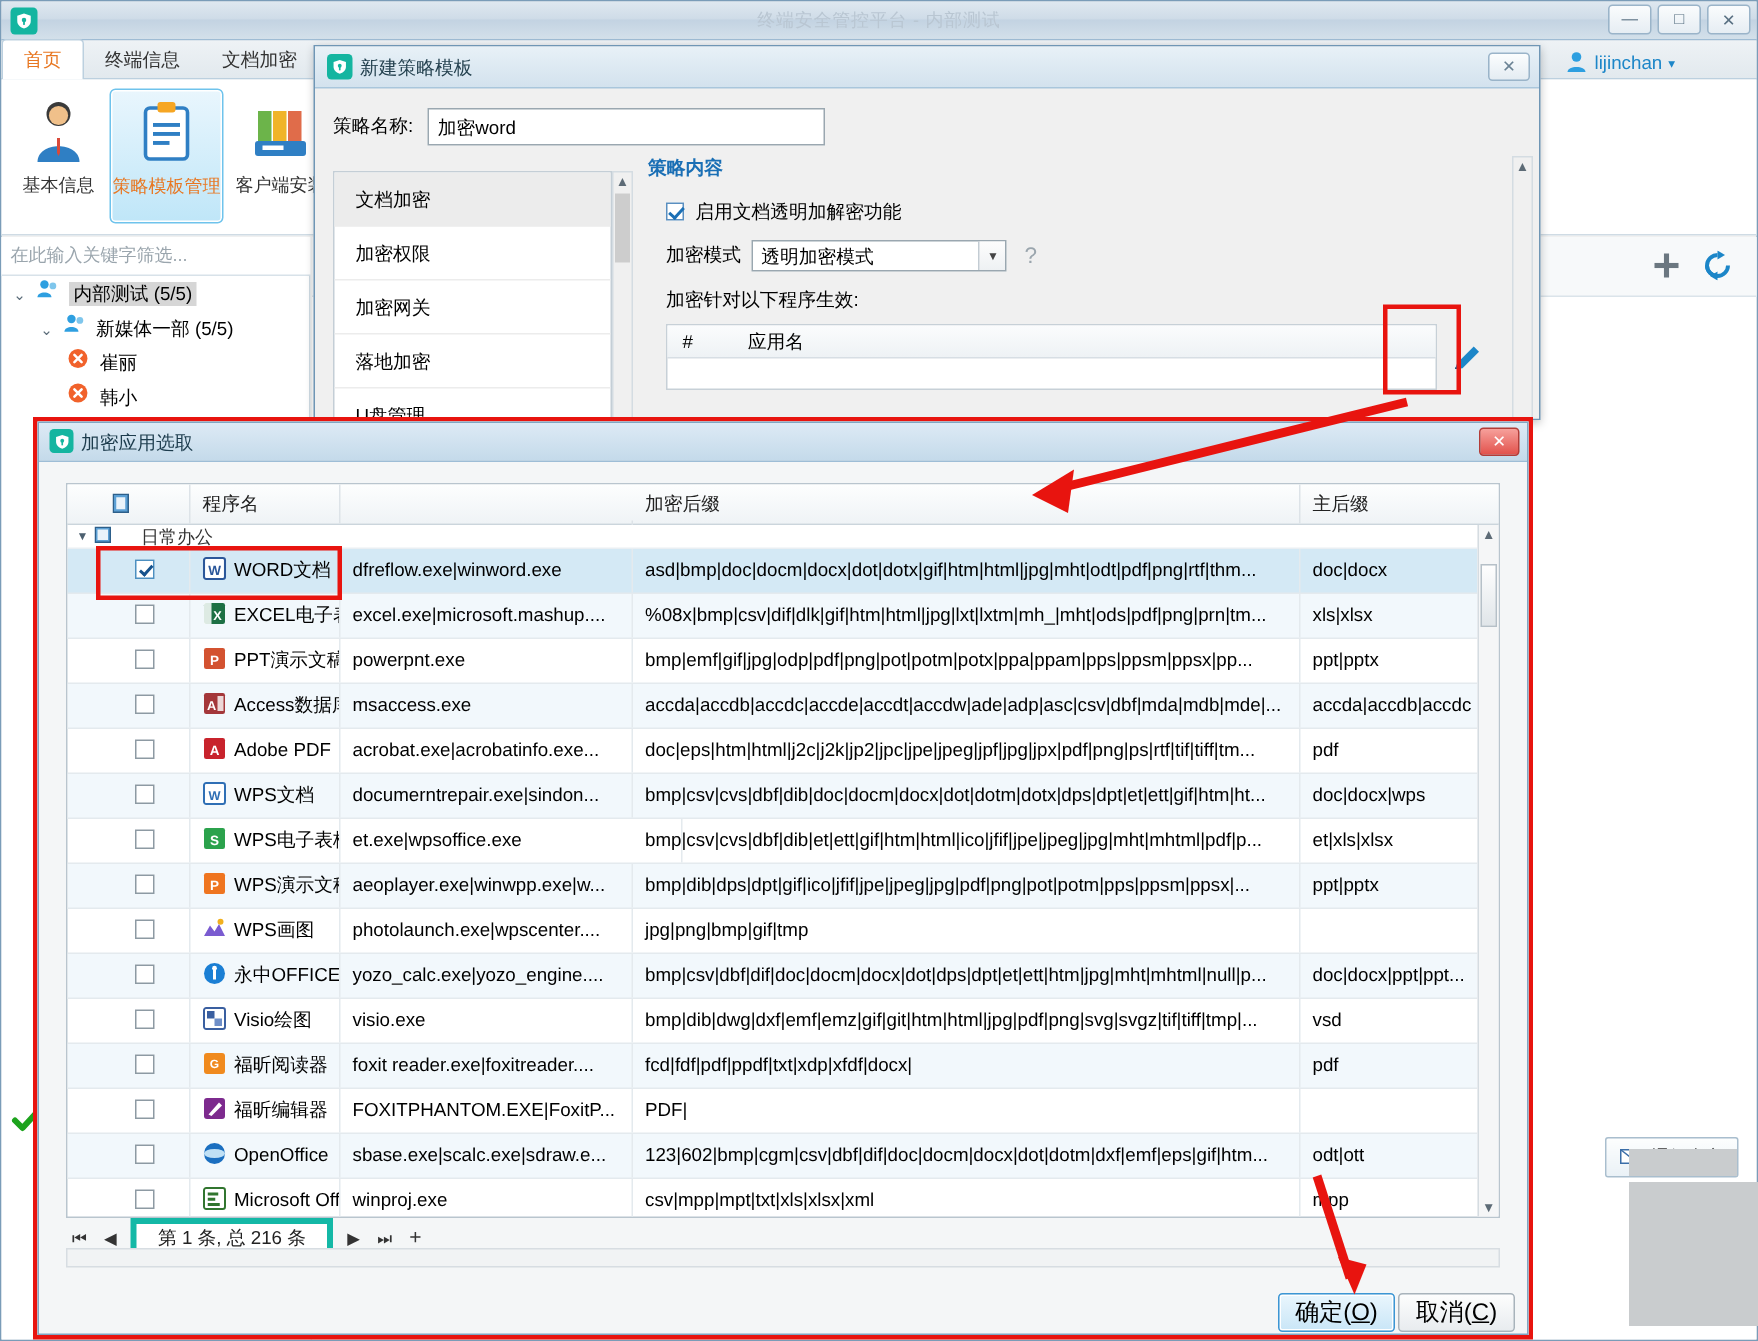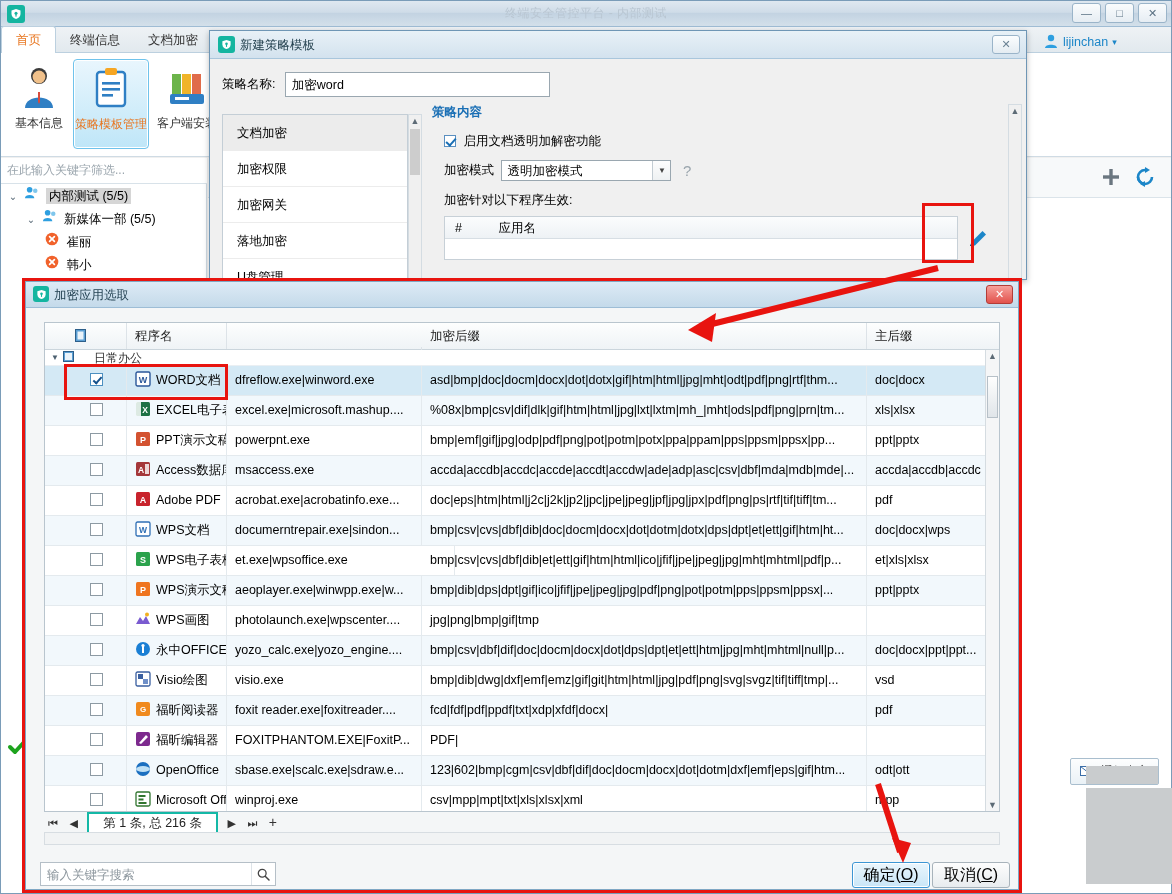--- a/index.html
+++ b/index.html
@@ -257,21 +257,21 @@
   .grid-vscroll .thumb { position:absolute; left:1px; top:12px; width:11px; height:42px;
     background:linear-gradient(to bottom,#fefefe,#e0e5e9); border:1px solid #b6c0c8; }
   .grid-vscroll .ar { position:absolute; left:0; width:13px; text-align:center; font-size:9px; color:#5d6b76; }
 
   
   .pager {
     position:absolute; left:18px; top:530px; width:270px; height:22px;
     font-size:12.5px; color:#222;
   }
   .pager .pb { display:inline-block; padding:0 4px; color:#333; font-size:11px; }
-  .pager .pnum { display:inline-block; background:#fff; border:2px solid #14b8a6; padding:1px 14px; margin:0 2px; }
+  .pager .pnum { display:inline-block; background:#fff; border:4px solid #14b8a6; padding:1px 14px; margin:0 2px; }
   .hscroll {
     position:absolute; left:18px; top:550px; right:18px; height:13px;
     background:#f1f3f4; border:1px solid #d7dde2;
   }
   .search-box {
     position:absolute; left:40px; top:862px; width:236px; height:24px;
     background:#fff; border:1px solid #b5bfc7;
   }
   .search-box .ph { position:absolute; left:6px; top:4px; color:#8d979e; font-size:12.5px;}
   .search-box .mag { position:absolute; right:0; top:0; width:24px; height:22px;
@@ -746,29 +746,20 @@
         <span class="pnum">第 1 条, 总 216 条</span>
         <span class="pb">▶</span>
         <span class="pb">⏭</span>
         <span class="pb" style="font-size:14px;">+</span>
       </div>
 
       <div class="hscroll"></div>
     </div>
   </div>
 
-  <div class="search-box">
-    <span class="ph">输入关键字搜索</span>
-    <span class="mag">
-      <svg width="13" height="13" viewBox="0 0 13 13">
-          <circle cx="5.2" cy="5.2" r="3.9" stroke="#444" fill="none" stroke-width="1.3"></circle>
-          <path d="M8.2 8.2 L12 12" stroke="#444" stroke-width="1.5" stroke-linecap="round"></path>
-        </svg>
-    </span>
-  </div>
 
   <div class="btn primary" style="left:852px;">
     <span><span>确定(</span><u>O</u><span>)</span></span>
   </div>
   <div class="btn normal" style="left:932px;">
     <span><span>取消(</span><u>C</u><span>)</span></span>
   </div>
 
   <div class="anno-rect" style="left:922px; top:203px; width:52px; height:60px;"></div>
   <div class="anno-rect" style="left:64px; top:364px; width:164px; height:36px;"></div>

